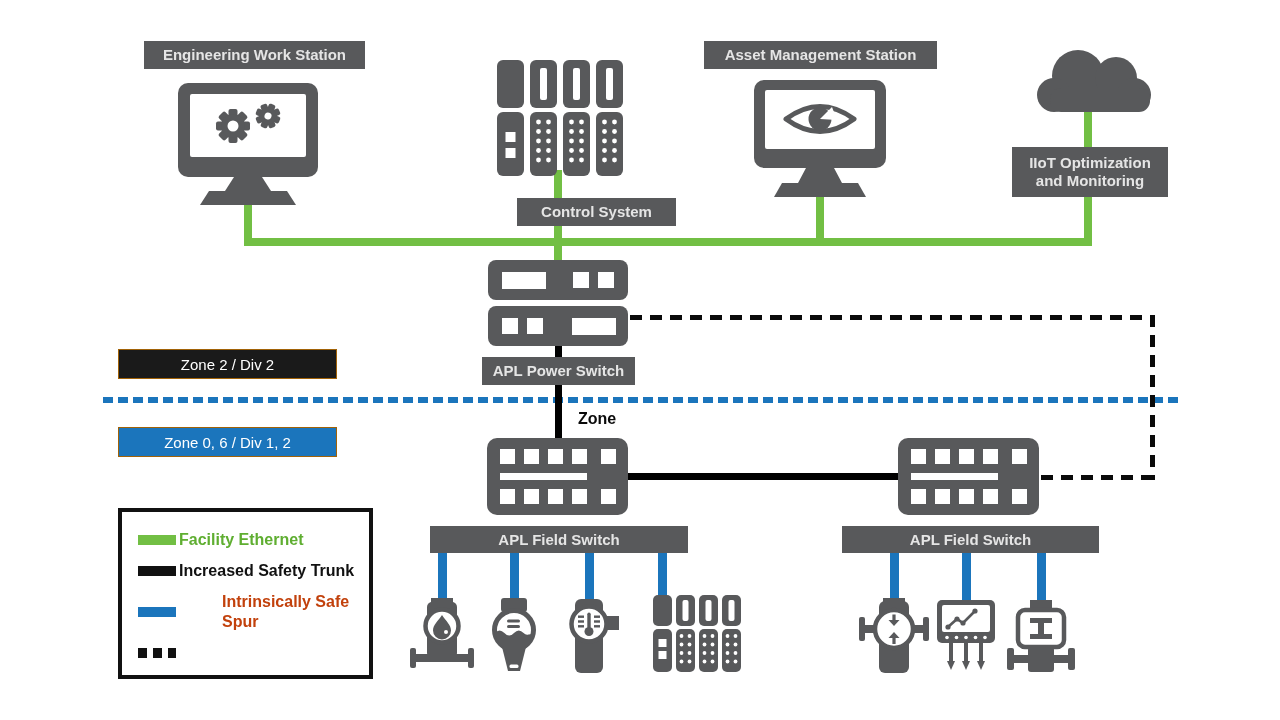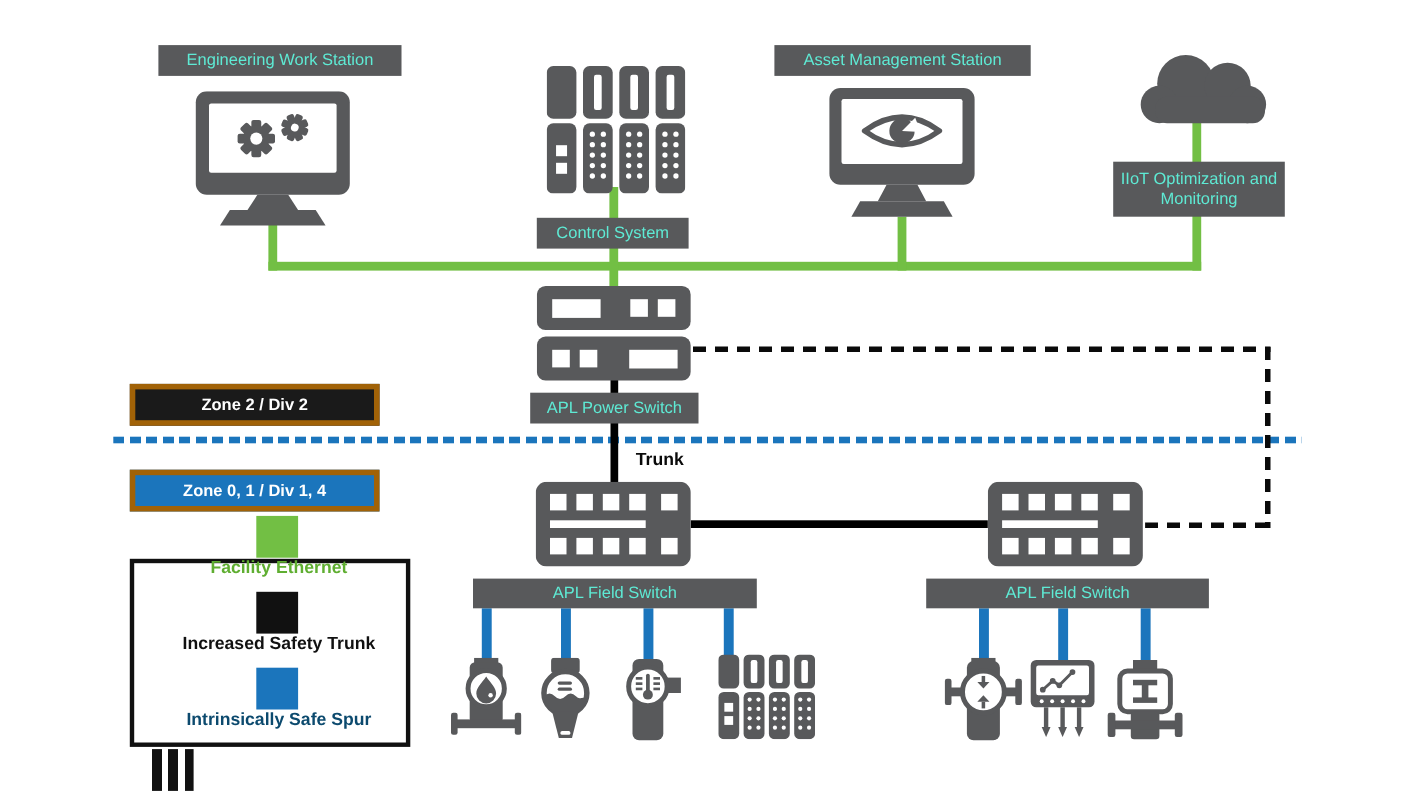--- a/index.html
+++ b/index.html
@@ -3,52 +3,52 @@
 <meta charset="utf-8">
 <style>
   html,body{margin:0;padding:0;}
   body{
     width:1280px;height:720px;background:#ffffff;
     font-family:"Liberation Sans",sans-serif;
     position:relative;overflow:hidden;
   }
   .abs{position:absolute;}
   .glabel{
-    position:absolute;background:#58595B;color:#5eead4;
-    font-weight:normal;font-size:15px;line-height:1.2;
+    position:absolute;background:#58595B;color:#e5e5e5;
+    font-weight:bold;font-size:15px;line-height:1.2;
     display:flex;align-items:center;justify-content:center;text-align:center;
   }
   .zlabel{
-    position:absolute;color:#fff;font-weight:bold;font-size:15px;
+    position:absolute;color:#fff;font-weight:normal;font-size:15px;
     display:flex;align-items:center;justify-content:center;text-align:center;
-    border:5px solid #a16207;
+    border:1px solid #a16207;
   }
   .line{position:absolute;}
   .green{background:#72BF44;}
   .black{background:#000000;}
   .blue{background:#1B75BC;}
   .dash-h{background:repeating-linear-gradient(90deg,#0a0a0a 0,#0a0a0a 12px,transparent 12px,transparent 20px);}
   .dash-v{background:repeating-linear-gradient(180deg,#0a0a0a 0,#0a0a0a 12px,transparent 12px,transparent 20px);}
   .bluedash{background:repeating-linear-gradient(90deg,#1B75BC 0,#1B75BC 10px,transparent 10px,transparent 15px);}
   .trunk-text{
     position:absolute;color:#0a0a0a;font-weight:bold;font-size:16px;
   }
   .legend{
     position:absolute;left:118px;top:508px;width:255px;height:171px;
     background:#fff;border:4px solid #111;box-sizing:border-box;
     display:flex;flex-direction:column;justify-content:center;gap:11px;
     padding-left:16px;
   }
-  .legend-row{display:flex;align-items:center;flex-direction:column;}
+  .legend-row{display:flex;align-items:center;}
   .legend-row.top{align-items:flex-start;}
   .swatch{width:38px;height:10px;flex:0 0 38px;margin-right:3px;}
   .swatch.dashed{background:repeating-linear-gradient(90deg,#111 0,#111 9px,transparent 9px,transparent 15px);}
   .legend-text{font-weight:bold;font-size:16px;color:#111;line-height:1.25;}
   .legend-text.green-t{color:#5FAE31;}
-  .legend-text.blue-t{color:#0c4a6e;}
+  .legend-text.blue-t{color:#c2410c;margin-left:43px;}
   .legend-row.top .swatch{margin-top:5px;}
   .legend-row.top .legend-text{width:150px;}
   svg{display:block;}
   .icon{position:absolute;}
 </style>
 </head>
 <body>
 
 <div class="abs" style="left:0;top:0;width:1280px;height:720px;">
 
@@ -378,30 +378,30 @@
       <rect x="25" y="34" width="22" height="5"></rect>
       <rect x="23" y="47" width="26" height="25" rx="3"></rect>
       <rect x="6" y="55" width="60" height="8"></rect>
       <rect x="2" y="48" width="7" height="22" rx="2"></rect>
       <rect x="63" y="48" width="7" height="22" rx="2"></rect>
     </svg>
   </div>
 
   <div class="glabel" style="left:144px;top:41px;width:221px;height:28px;">Engineering Work Station</div>
   <div class="glabel" style="left:704px;top:41px;width:233px;height:28px;">Asset Management Station</div>
-  <div class="glabel" style="left:488px;top:198px;width:138px;height:28px;">Control System</div>
+  <div class="glabel" style="left:517px;top:198px;width:159px;height:28px;">Control System</div>
   <div class="glabel" style="left:482px;top:357px;width:153px;height:28px;">APL Power Switch</div>
   <div class="glabel" style="left:1012px;top:147px;width:156px;height:50px;padding:0 6px;box-sizing:border-box;">IIoT Optimization and Monitoring</div>
   <div class="glabel" style="left:430px;top:526px;width:258px;height:27px;">APL Field Switch</div>
   <div class="glabel" style="left:842px;top:526px;width:257px;height:27px;">APL Field Switch</div>
 
   <div class="zlabel" style="left:118px;top:349px;width:217px;height:28px;background:#1A1A1A;">Zone 2 / Div 2</div>
-  <div class="zlabel" style="left:118px;top:427px;width:217px;height:28px;background:#1B75BC;">Zone 0, 1 / Div 1, 4</div>
-
-  <div class="trunk-text" style="left:578px;top:410px;">Trunk</div>
+  <div class="zlabel" style="left:118px;top:427px;width:217px;height:28px;background:#1B75BC;">Zone 0, 6 / Div 1, 2</div>
+
+  <div class="trunk-text" style="left:578px;top:410px;">Zone</div>
 
   <div class="legend">
     <div class="legend-row">
       <span class="swatch" style="background:#72BF44;"></span>
       <span class="legend-text green-t">Facility Ethernet</span>
     </div>
     <div class="legend-row">
       <span class="swatch" style="background:#111;"></span>
       <span class="legend-text">Increased Safety Trunk</span>
     </div>

